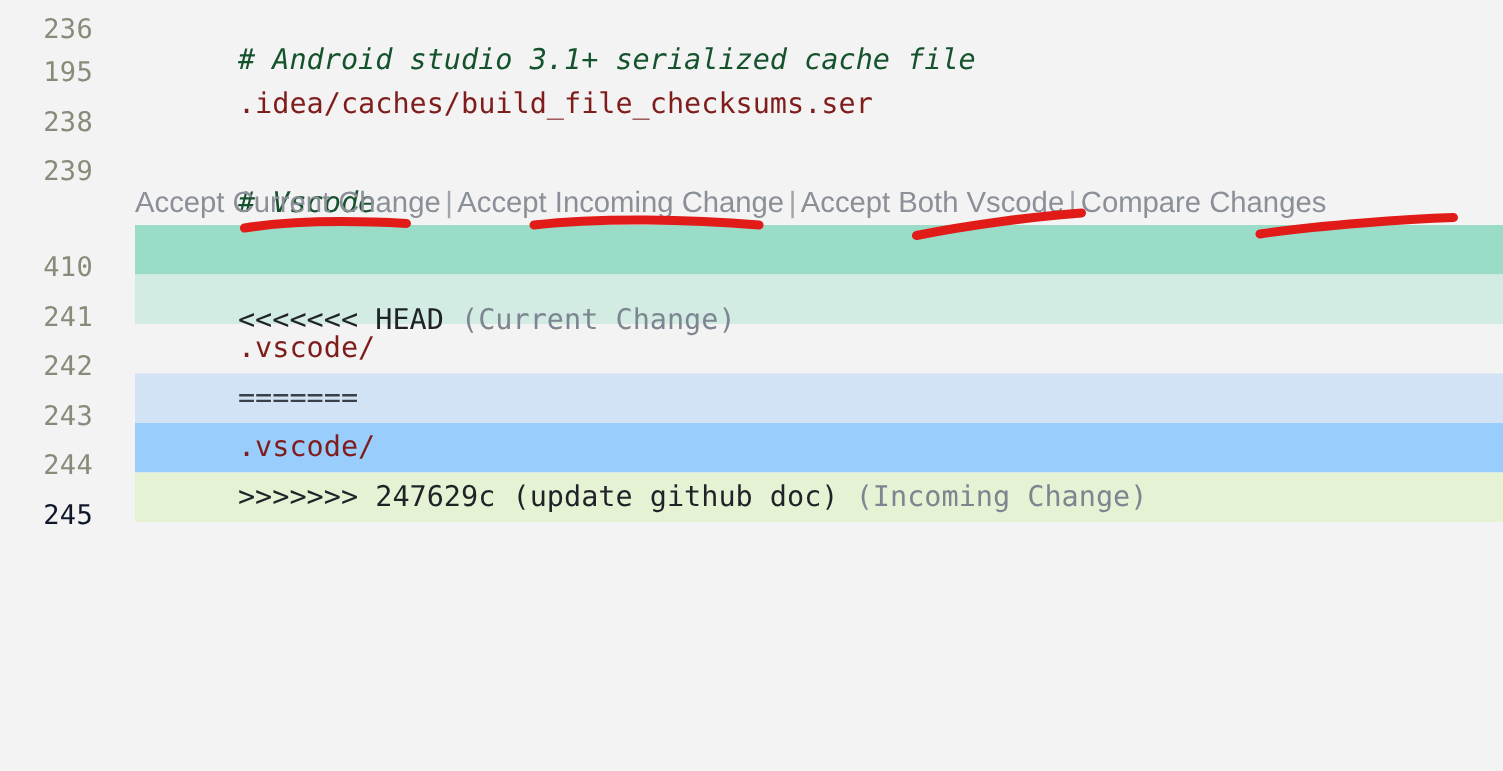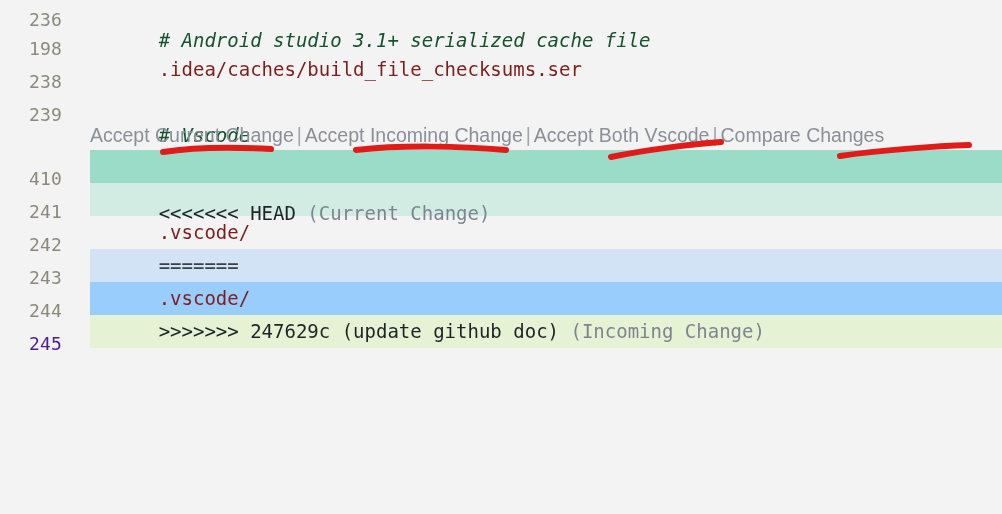--- a/index.html
+++ b/index.html
@@ -36,21 +36,21 @@
     width: 62px;
     text-align: right;
     font-family: "DejaVu Sans Mono", monospace;
     font-size: 18px;
     line-height: 33px;
     height: 33px;
     color: #8a8a7a;
     letter-spacing: 0.2px;
   }
   .lnum.active {
-    color: #4c1d95;
+    color: #0f172a;
     margin-left: 13px;
   }
 
   
   .code-area {
     position: absolute;
     left: 90px;
     top: 0;
     right: 0;
     height: 514px;
@@ -170,21 +170,21 @@
       <span class="tok-marker">&gt;&gt;&gt;&gt;&gt;&gt;&gt; 247629c (update github doc)</span><span class="tok-dim"> (Incoming Change)</span>
     </div>
 
     <div class="codeline" style="top:315px">
       <span class="tok-plain"></span>
     </div>
   </div>
 
   <div class="gutter">
     <div class="lnum" style="top:-9px">236</div>
-    <div class="lnum" style="top:20px">198</div>
+    <div class="lnum" style="top:20px">195</div>
     <div class="lnum" style="top:53px">238</div>
     <div class="lnum" style="top:86px">239</div>
     <div class="lnum" style="top:150px">410</div>
     <div class="lnum" style="top:183px">241</div>
     <div class="lnum" style="top:216px">242</div>
     <div class="lnum" style="top:249px">243</div>
     <div class="lnum" style="top:282px">244</div>
     <div class="lnum active" style="top:315px">245</div>
   </div>
 

